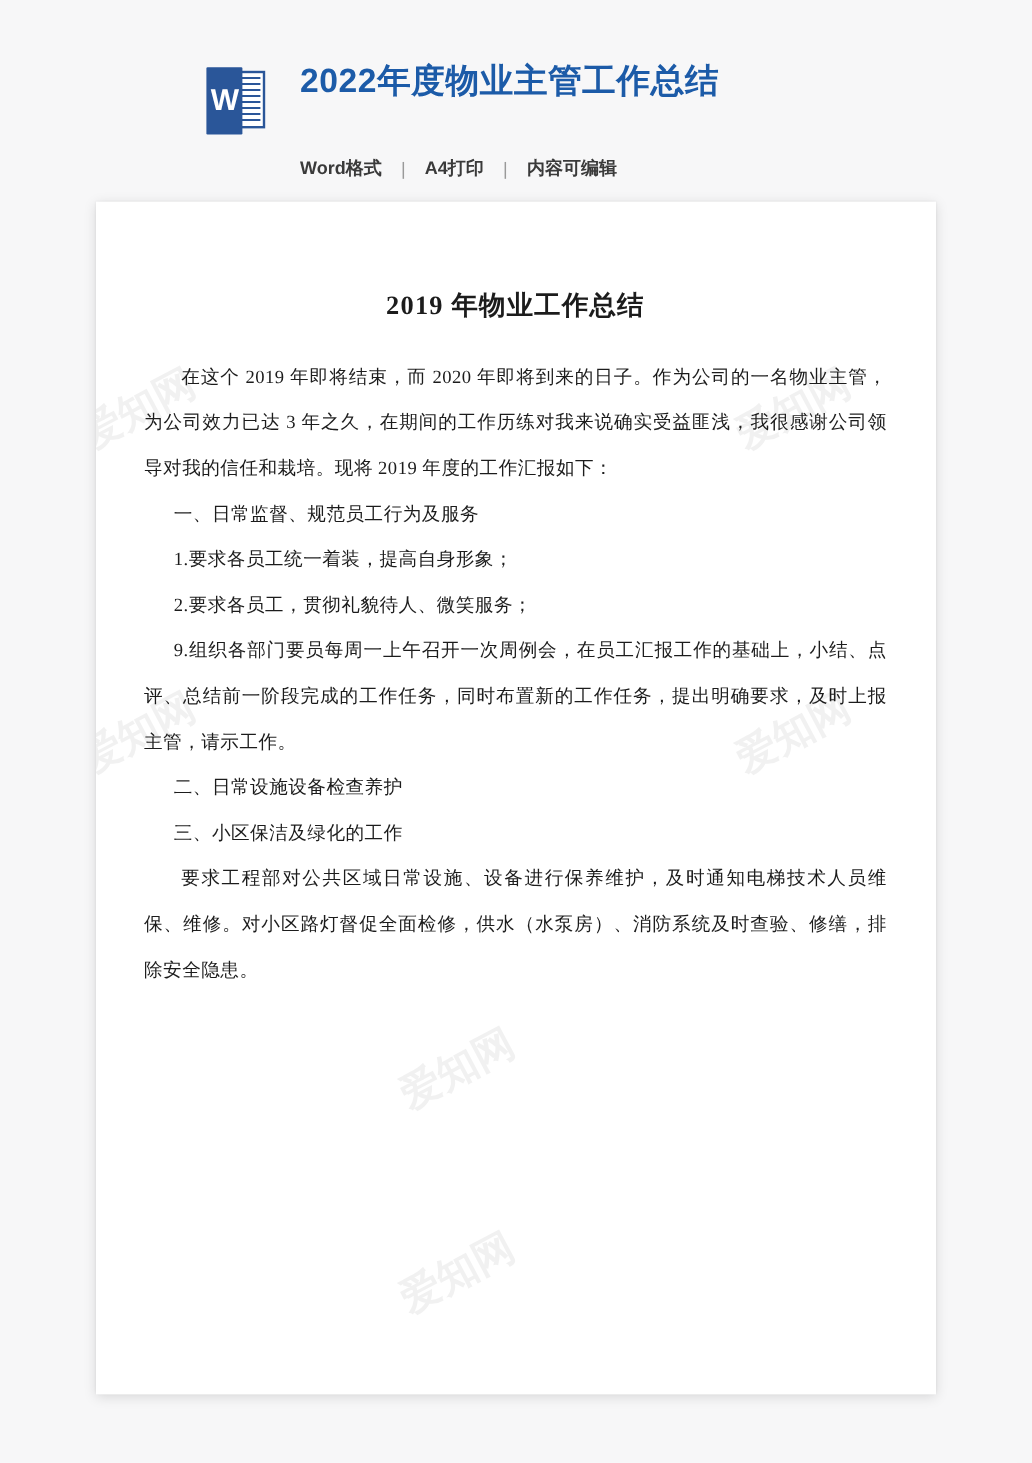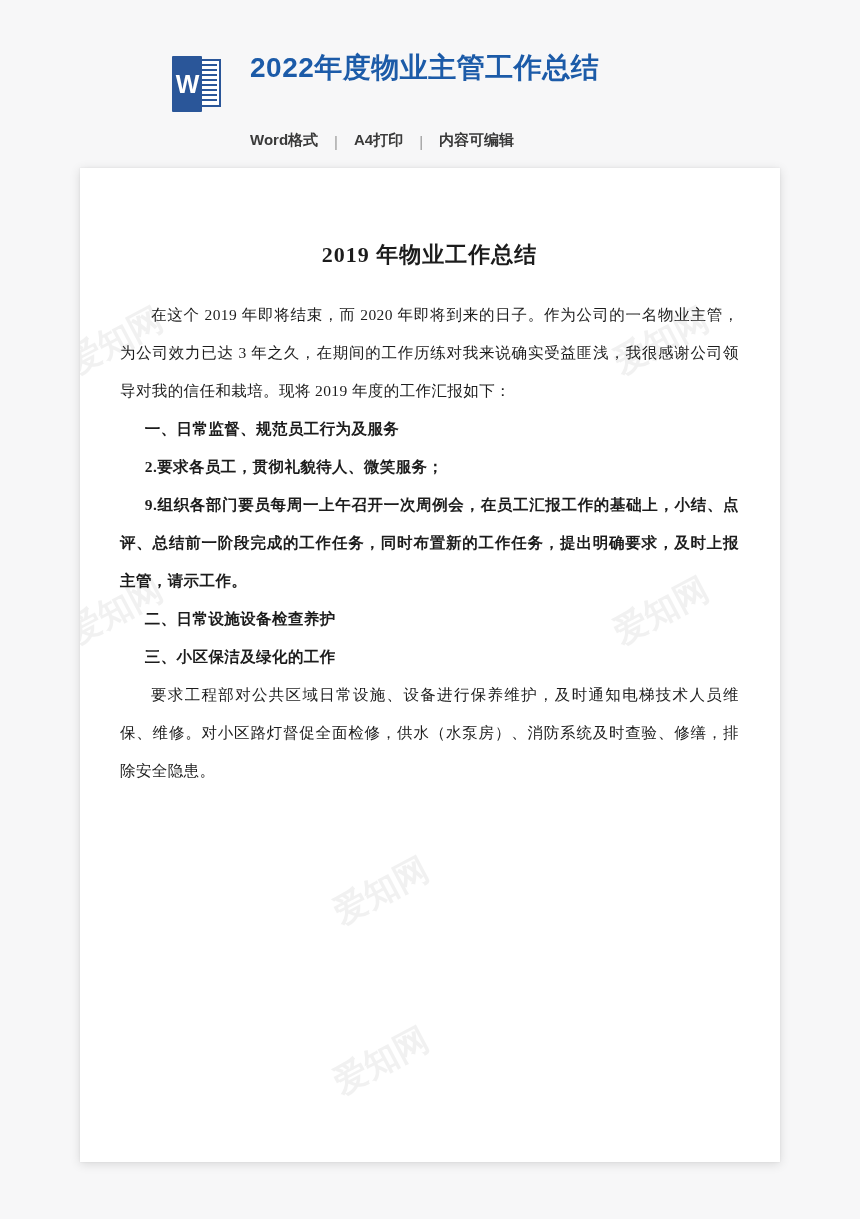--- a/index.html
+++ b/index.html
@@ -163,21 +163,20 @@
     text-align: justify;
     text-justify: inter-ideograph;
     letter-spacing: 0.4px;
     margin: 0;
   }
   .indent {
     text-indent: 2em;
   }
   .para-list {
     text-indent: 1.6em;
-    font-weight: bold;
   }
 </style>
 </head>
 <body>
 
 <div class="header">
 
   <div class="word-icon">
     <div class="doc-page"></div>
     <div class="doc-lines"></div>
@@ -206,20 +205,21 @@
   <div class="watermark wm3">爱知网</div>
   <div class="watermark wm4">爱知网</div>
   <div class="watermark wm5">爱知网</div>
   <div class="watermark wm6">爱知网</div>
 
   <div class="doc-body">
     <div class="doc-title">2019 年物业工作总结</div>
     <div id="paragraph-host">
         <p class="para indent">在这个 2019 年即将结束，而 2020 年即将到来的日子。作为公司的一名物业主管，为公司效力已达 3 年之久，在期间的工作历练对我来说确实受益匪浅，我很感谢公司领导对我的信任和栽培。现将 2019 年度的工作汇报如下：</p>
         <p class="para para-list">一、日常监督、规范员工行为及服务</p>
+        <p class="para para-list">1.要求各员工统一着装，提高自身形象；</p>
         <p class="para para-list">2.要求各员工，贯彻礼貌待人、微笑服务；</p>
         <p class="para para-list">9.组织各部门要员每周一上午召开一次周例会，在员工汇报工作的基础上，小结、点评、总结前一阶段完成的工作任务，同时布置新的工作任务，提出明确要求，及时上报主管，请示工作。</p>
         <p class="para para-list">二、日常设施设备检查养护</p>
         <p class="para para-list">三、小区保洁及绿化的工作</p>
         <p class="para indent">要求工程部对公共区域日常设施、设备进行保养维护，及时通知电梯技术人员维保、维修。对小区路灯督促全面检修，供水（水泵房）、消防系统及时查验、修缮，排除安全隐患。</p>
       </div>
   </div>
 
 </div>
 

